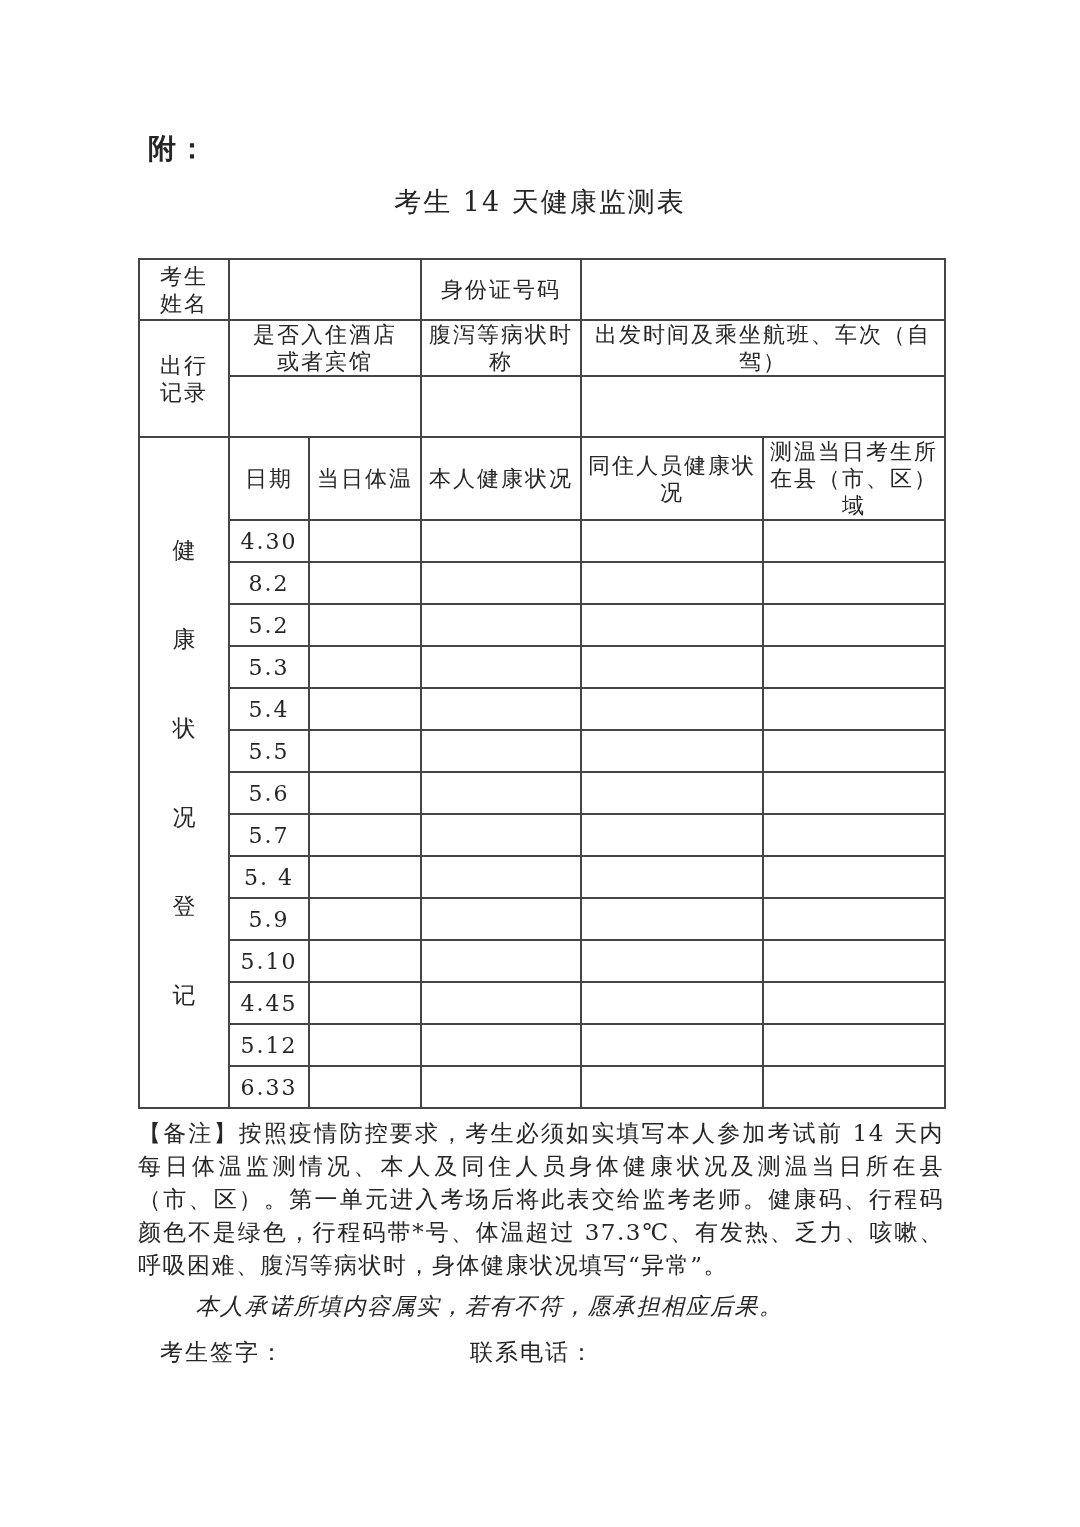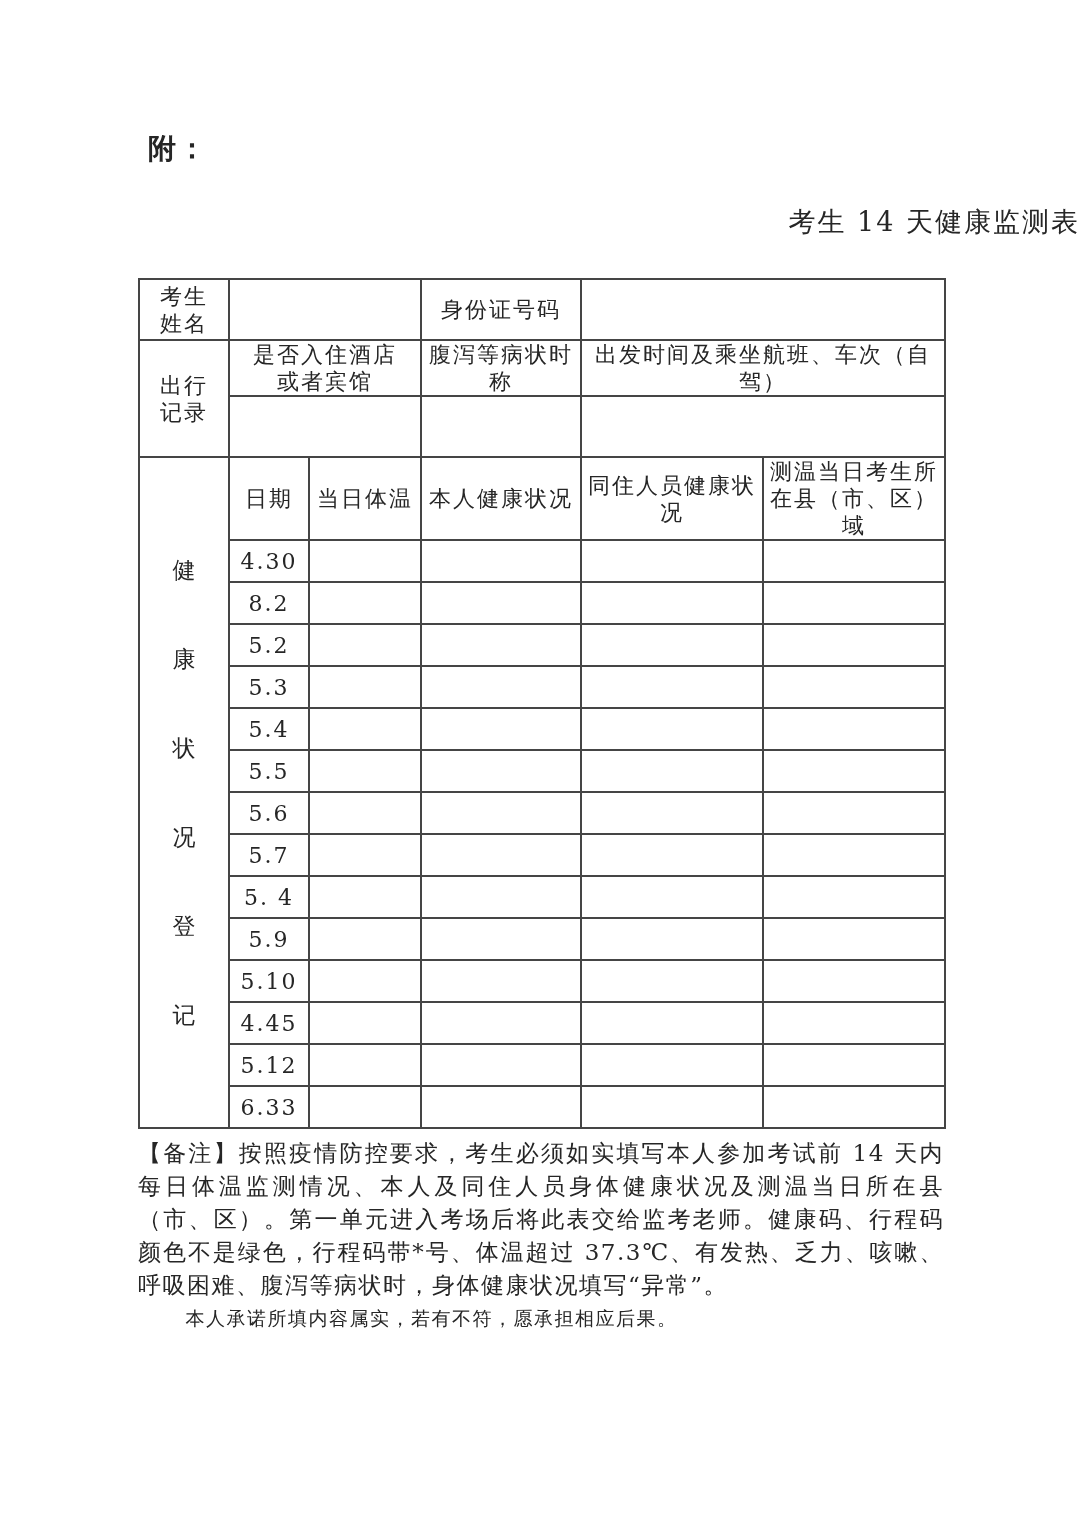--- a/index.html
+++ b/index.html
@@ -22,22 +22,22 @@
   }
   .title1 {
     margin-top:20px;
     text-align:center;
     font-size:27px;
     letter-spacing:2px;
     line-height:36px;
     font-weight:500;
   }
   .title2 {
-    margin-top:38px;
-    text-align:right;
+    margin-top:18px;
+    text-align:center;
     font-size:27px;
     letter-spacing:2px;
     line-height:36px;
     font-weight:500;
   }
   table.form {
     margin:38px 14px 0 138px;
     width:806px;
     border-collapse:collapse;
     table-layout:fixed;
@@ -64,33 +64,34 @@
     align-items:center; justify-content:center;
     gap:62px;
     font-size:23px;
     letter-spacing:0;
   }
   td.date-cell { font-size:22px; letter-spacing:1px; }
   td.wide-hdr { letter-spacing:0; }
   td.loc-hdr { letter-spacing:0; font-size:21px; }
   .notes {
     width:806px;
-    margin:8px 0 0 138px;
+    margin:8px 0 8px 138px;
     font-size:23px;
     line-height:33px;
     letter-spacing:1.5px;
     text-align:justify;
   }
   .pledge {
     width:806px;
     margin:0 0 0 138px;
-    font-size:19px;
+    font-size:23px;
     line-height:33px;
     letter-spacing:1.5px;
     text-indent:2.5em;
+    font-style:italic;
   }
   .sign-row {
     margin:14px 0 0 138px;
     font-size:23px;
     letter-spacing:2px;
     display:flex;
     align-items:baseline;
   }
   .sign-label { margin-left:22px; }
   .phone-label { margin-left:185px; }
@@ -256,14 +257,18 @@
       <td></td>
       <td></td>
       <td></td>
     </tr>
   </tbody>
     </table>
 
   <div class="notes">【备注】按照疫情防控要求，考生必须如实填写本人参加考试前 14 天内每日体温监测情况、本人及同住人员身体健康状况及测温当日所在县（市、区）。第一单元进入考场后将此表交给监考老师。健康码、行程码颜色不是绿色，行程码带*号、体温超过 37.3℃、有发热、乏力、咳嗽、呼吸困难、腹泻等病状时，身体健康状况填写“异常”。</div>
   <div class="pledge">本人承诺所填内容属实，若有不符，愿承担相应后果。</div>
 
+  <div class="sign-row">
+    <span class="sign-label">考生签字：</span>
+    <span class="phone-label">联系电话：</span>
+  </div>
 
 </div>
 
 </body></html>

